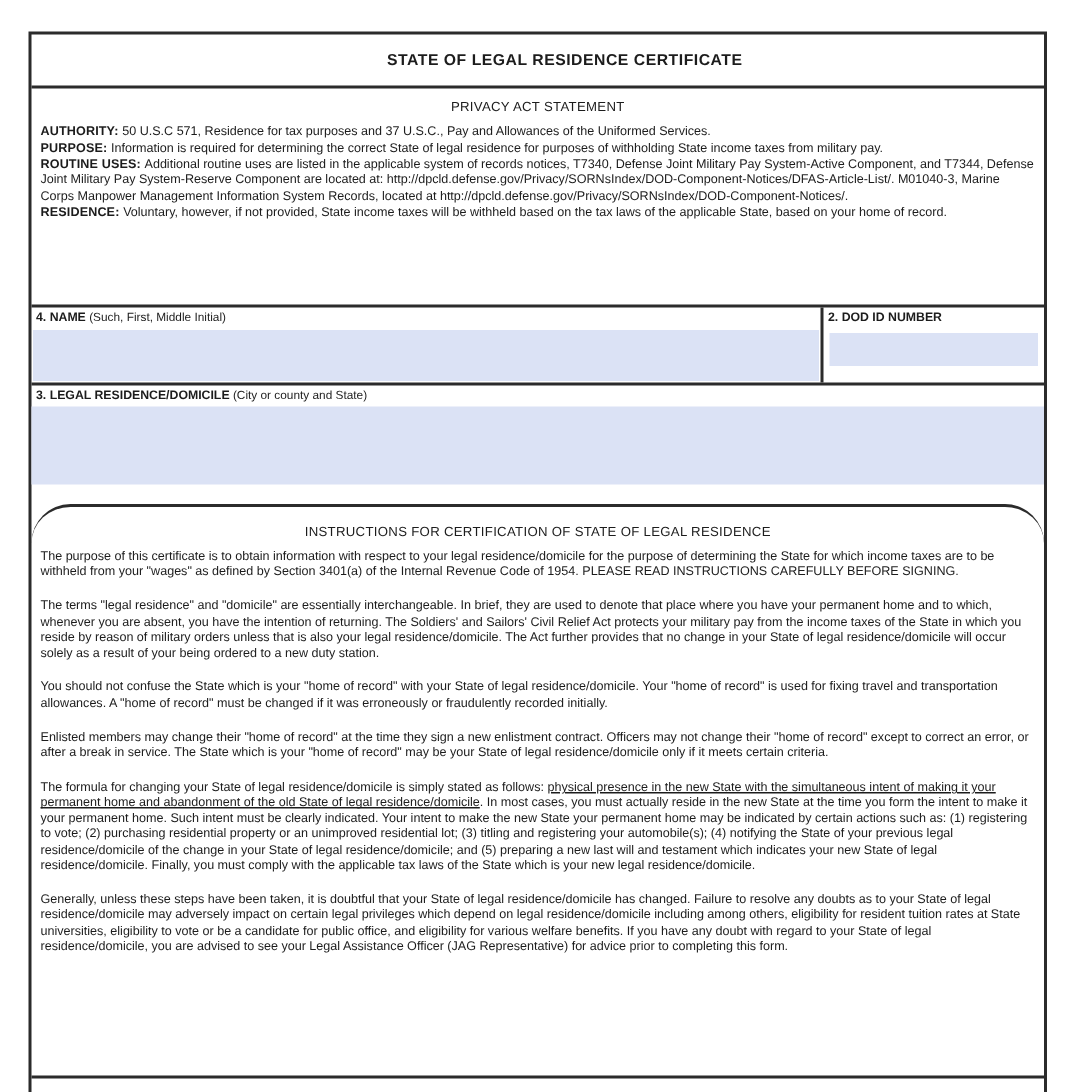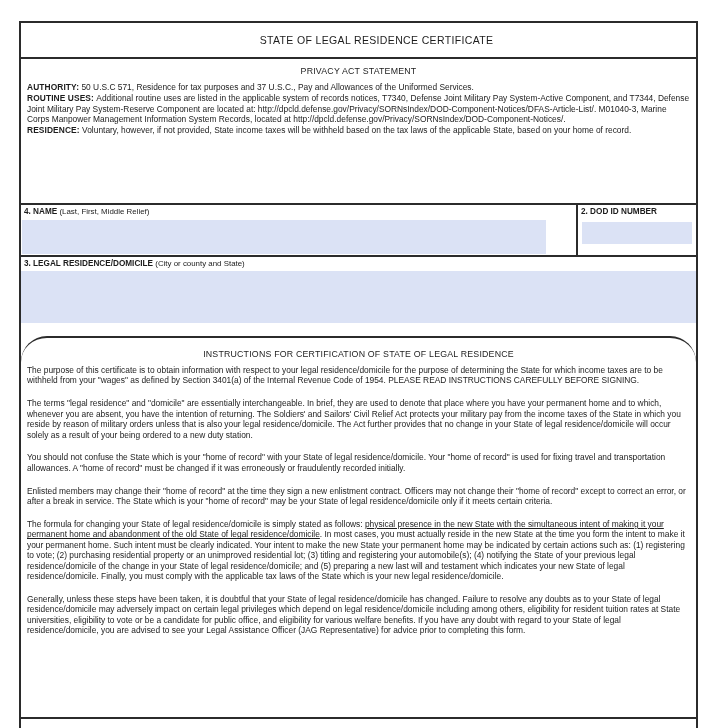--- a/index.html
+++ b/index.html
@@ -19,37 +19,37 @@
     background: #fff;
   }
   .sec { box-sizing: border-box; position: relative; }
   .sec + .sec { border-top: 2px solid #2b2b2b; }
 
   .title-sec {
     height: 34px;
     display: flex; align-items: center; justify-content: center;
   }
   .form-title {
-    font-weight: normal; font-size: 10.5px; letter-spacing: .35px; padding-left: 36px;
+    font-weight: bold; font-size: 10.5px; letter-spacing: .35px; padding-left: 36px;
   }
 
   .privacy-sec { height: 146px; padding: 4px 6px 0; }
   .sec-heading {
     text-align: center; font-weight: normal; font-size: 8.8px;
     letter-spacing: .2px; margin: 3px 0 6px;
   }
   .txt {
     margin: 0; font-size: 8.4px; line-height: 10.8px;
   }
   .txt b { letter-spacing: .1px; }
 
   .fields-row { height: 52px; display: flex; }
   .cell { box-sizing: border-box; position: relative; padding: 2px 3px; }
   .cell-name { width: 526px; }
-  .cell-dod { flex: 1; border-left: 2px solid #a16207; margin-left: 29px; }
+  .cell-dod { flex: 1; border-left: 2px solid #a16207; }
   .field-label { font-size: 8px; white-space: nowrap; }
   .field-label b { font-size: 8.2px; }
   .hint { font-size: 7.9px; }
   .fill { background: #dbe2f5; position: absolute; }
   .fill-name { left: 1px; right: 1px; top: 15px; bottom: 1px; }
   .fill-dod { left: 4px; right: 4px; top: 17px; height: 22px; }
 
   .residence-sec { height: 81px; padding: 2px 3px; }
   .fill-residence { left: 0; right: 0; top: 14px; height: 52px; }
 
@@ -72,30 +72,31 @@
 <div class="sheet" style="border-color: rgb(43, 43, 43);">
 
   <div class="sec title-sec" style="border-color: rgb(43, 43, 43);">
     <div class="form-title">STATE OF LEGAL RESIDENCE CERTIFICATE</div>
   </div>
 
   <div class="sec privacy-sec" style="border-color: rgb(43, 43, 43);">
     <div class="sec-heading">PRIVACY ACT STATEMENT</div>
     <div>
         <p class="txt"><b>AUTHORITY:  </b>50 U.S.C 571, Residence for tax purposes and 37 U.S.C., Pay and Allowances of the Uniformed Services.</p>
+        <p class="txt"><b>PURPOSE:  </b>Information is required for determining the correct State of legal residence for purposes of withholding State income taxes from military pay.</p>
         <p class="txt"><b>ROUTINE USES:  </b>Additional routine uses are listed in the applicable system of records notices, T7340, Defense Joint Military Pay System-Active Component, and T7344, Defense Joint Military Pay System-Reserve Component are located at: http://dpcld.defense.gov/Privacy/SORNsIndex/DOD-Component-Notices/DFAS-Article-List/.  M01040-3, Marine Corps Manpower Management Information System Records, located at http://dpcld.defense.gov/Privacy/SORNsIndex/DOD-Component-Notices/.</p>
         <p class="txt"><b>RESIDENCE:  </b>Voluntary, however, if not provided, State income taxes will be withheld based on the tax laws of the applicable State, based on your home of record.</p>
       </div>
   </div>
 
   <div class="sec fields-row" style="border-color: rgb(43, 43, 43);">
     <div class="cell cell-name">
       <div class="field-label">
         <b>4. NAME</b>
-        <span class="hint">(Last, First, Middle Relief)</span>
+        <span class="hint">(Such, First, Middle Initial)</span>
       </div>
       <div class="fill fill-name" style="background: rgb(219, 226, 245);">
         <input class="flat" aria-label="name" value="" style="">
       </div>
     </div>
     <div class="cell cell-dod" style="border-color: rgb(43, 43, 43);">
       <div class="field-label">
         <b>2. DOD ID NUMBER</b>
       </div>
       <div class="fill fill-dod" style="background: rgb(219, 226, 245);">

